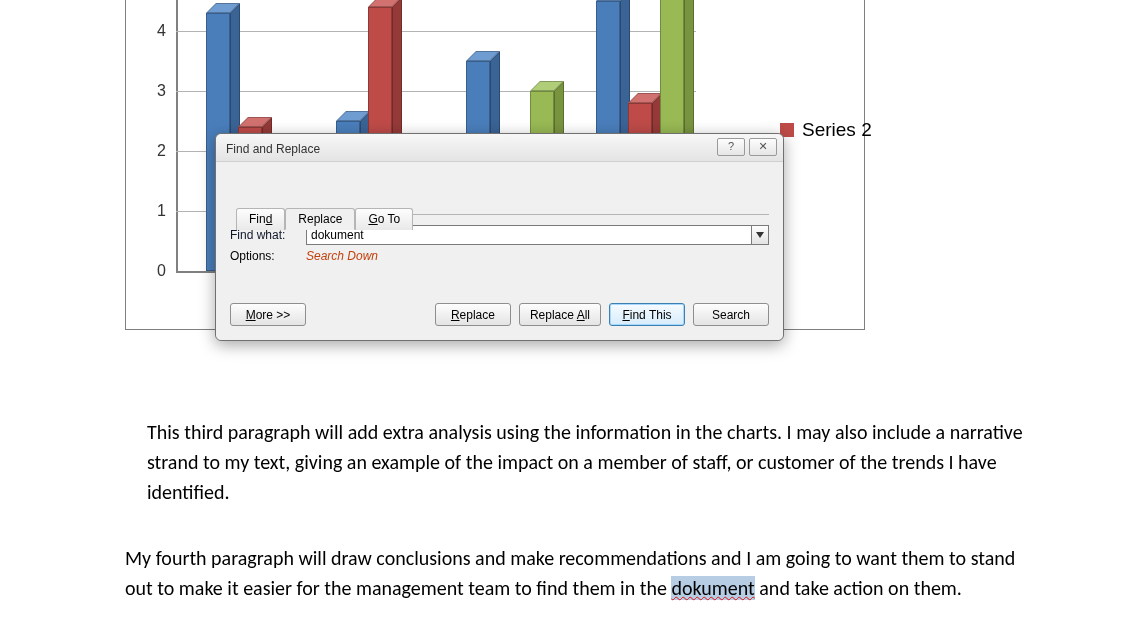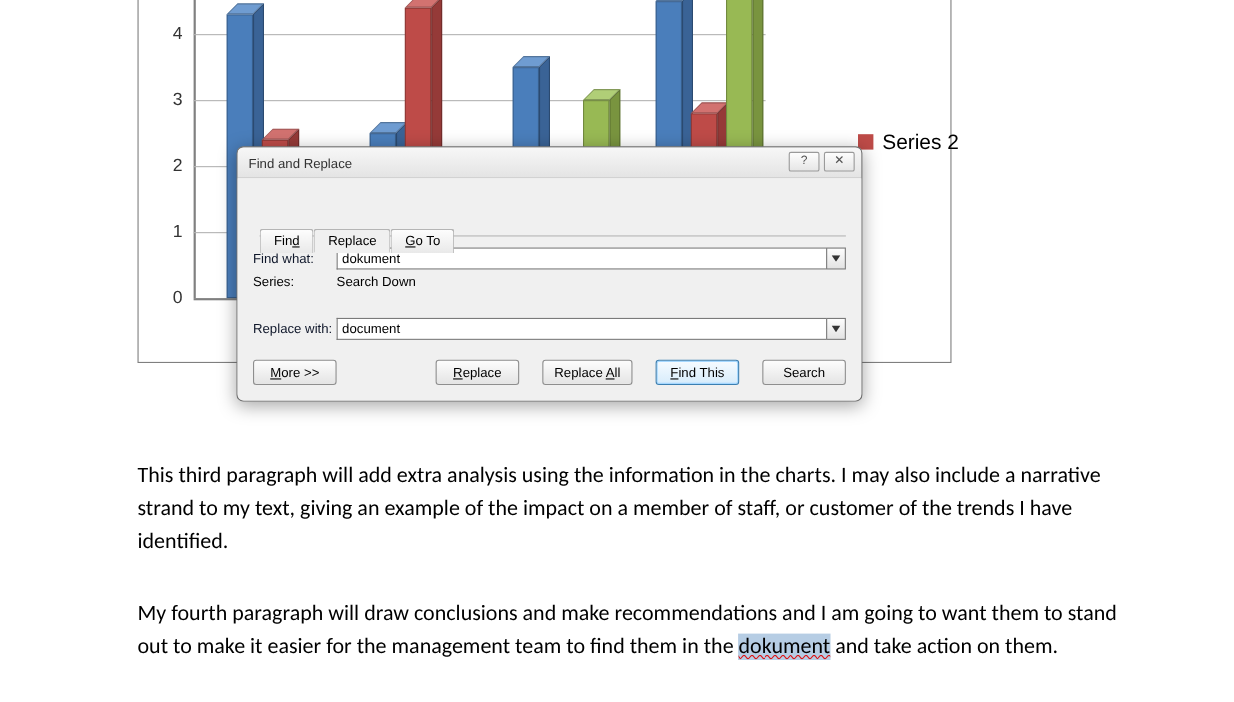--- a/index.html
+++ b/index.html
@@ -226,27 +226,28 @@
     border:1px solid #7a7a7a;
     background:linear-gradient(#fdfdfd,#e3e3e3);
     display:flex;align-items:center;justify-content:center;
   }
   .drop svg{width:8px;height:6px;}
   .opt-label{
     width:76px;
     color:#000;
   }
   .opt-val{
-    color:#000000;
+    color:#c2410c;
+    font-style:italic;
   }
   .spacer{height:18px;}
 
   .btnrow{
     display:flex;
-    gap:21px;
+    gap:8px;
     margin-top:18px;
   }
   .btnrow .gap{flex:1;}
   .btn{
     min-width:76px;
     height:23px;
     padding:0 10px;
     border:1px solid #8e8e8e;
     border-radius:3px;
     background:linear-gradient(#fdfdfd,#e4e4e4);
@@ -264,21 +265,21 @@
   
   .para {
     position:absolute;
     left:125px;
     width:912px;
     font-family: Calibri, sans-serif;
     font-size:20px;
     line-height:30px;
     color:#000;
   }
-  .p1{ top:417px; }
+  .p1{ top:417px;margin-left:22px; }
   .p2{ top:543px; }
   .hilite{
     background:#b6cde4;
   }
   .wavy{
     text-decoration: underline wavy #d11;
     text-decoration-thickness:1px;
   }
 </style>
 </head>
@@ -396,37 +397,26 @@
       <div class="combo">
         <input type="text" value="dokument" style="">
         <div class="drop">
           <svg viewBox="0 0 8 6">
               <path d="M0 0 L8 0 L4 6 Z" fill="#333"></path>
             </svg>
         </div>
       </div>
     </div>
     <div class="form-row">
-      <div class="opt-label">Series:</div>
+      <div class="opt-label">Options:</div>
       <div class="opt-val">Search Down</div>
     </div>
 
     <div class="spacer"></div>
 
-    <div class="form-row">
-      <label><span>Replace w</span><span class="ul">i</span><span>th:</span></label>
-      <div class="combo">
-        <input type="text" value="document" style="">
-        <div class="drop">
-          <svg viewBox="0 0 8 6">
-              <path d="M0 0 L8 0 L4 6 Z" fill="#333"></path>
-            </svg>
-        </div>
-      </div>
-    </div>
 
     <div class="btnrow">
       <button class="btn"><span class="ul">M</span><span>ore &gt;&gt;</span></button>
       <div class="gap"></div>
       <button class="btn"><span class="ul">R</span><span>eplace</span></button>
       <button class="btn"><span>Replace </span><span class="ul">A</span><span>ll</span></button>
       <button class="btn default"><span class="ul">F</span><span>ind This</span></button>
       <button class="btn">Search</button>
     </div>
   </div>

